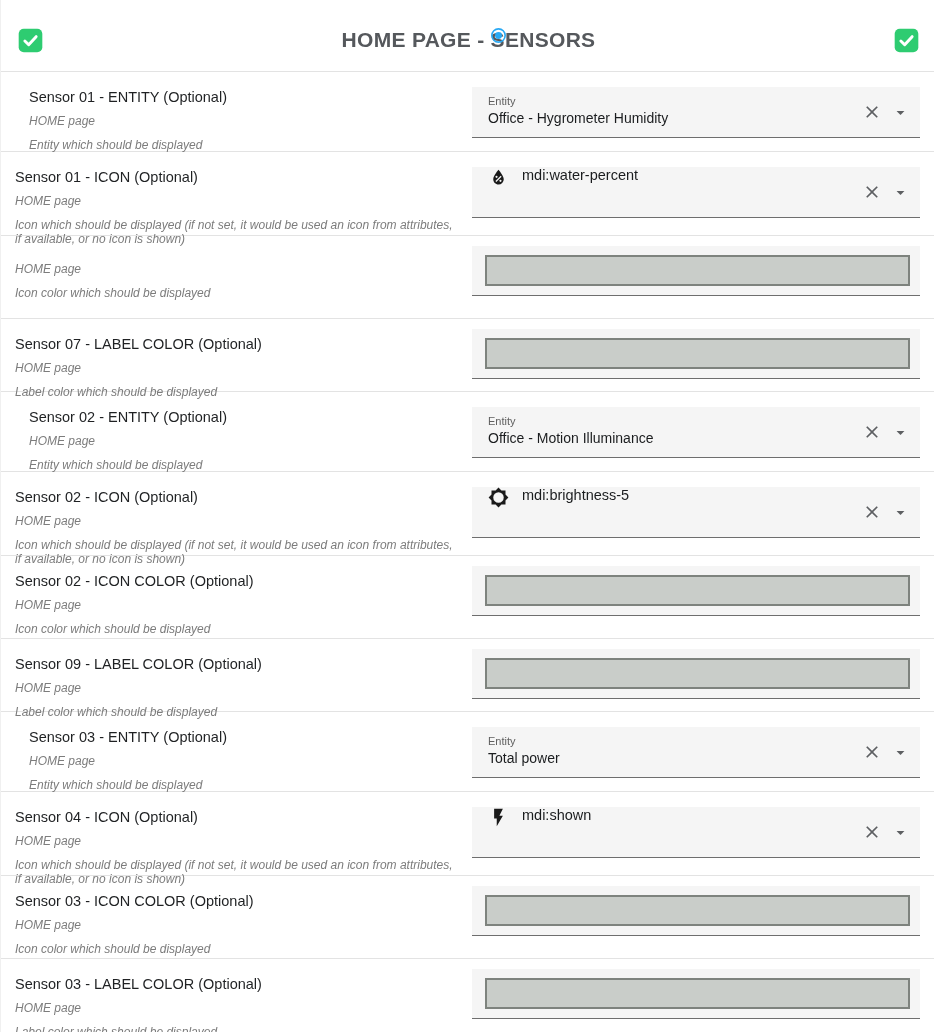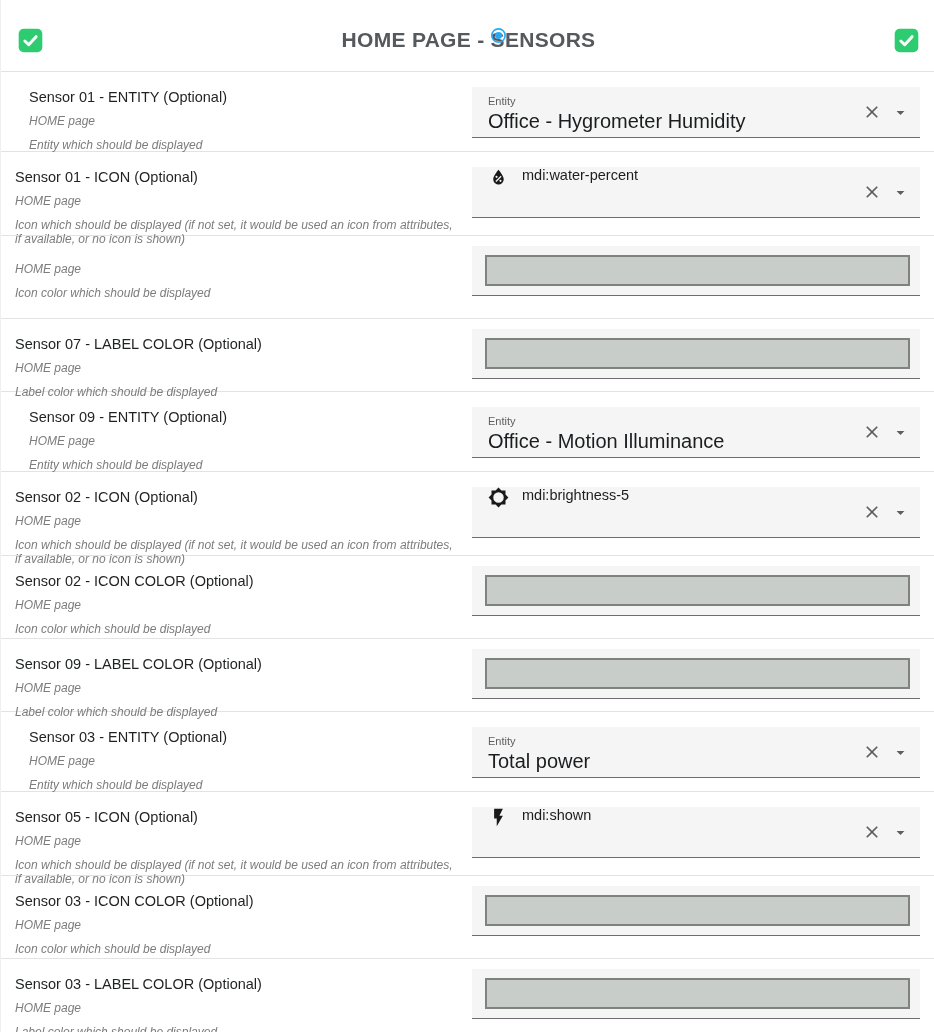--- a/index.html
+++ b/index.html
@@ -31,21 +31,21 @@
   .row-title { font-size: 14.5px; color: #1f2123; margin-bottom: 6px; }
   .row-sub { font-size: 12px; font-style: italic; color: #7c7c7c; line-height: 1.15; margin-top: 10px; }
 
   .row-field { width: 448px; flex: none; padding-top: 15px; }
   .row-color .row-field { padding-top: 10px; }
 
   
   .field { position: relative; background: var(--field-bg, #f5f5f5); border-bottom: 1px solid var(--underline, #6e6e6e); }
   .field-entity { height: 51px; padding: 8px 72px 0 16px; cursor: pointer; }
   .field-label { font-size: 11px; color: #5f5f5f; margin-bottom: 3px; }
-  .field-value { font-size: 20px; color: #1b1d1f; white-space: nowrap; overflow: hidden; }
+  .field-value { font-size: 14px; color: #1b1d1f; white-space: nowrap; overflow: hidden; }
   .field-icon { height: 51px; display: flex; align-items: flex-start; gap: 13px; padding: 0 72px 0 16px; cursor: pointer; }
   .icon-value { font-size: 14.5px; }
   .leading-icon { width: 21px; height: 21px; color: #1a1a1a; flex: none; }
   .leading-icon svg { width: 100%; height: 100%; display: block; }
 
   .trailing { position: absolute; right: 8px; top: 50%; transform: translateY(-50%); display: flex; align-items: center; gap: 4px; }
   .icon-btn { background: none; border: none; padding: 0; margin: 0; width: 24px; height: 24px;
               display: flex; align-items: center; justify-content: center; color: #5d5f62; cursor: pointer; }
   .icon-btn svg { width: 20px; height: 20px; display: block; }
   .icon-btn.caret svg { width: 19px; height: 19px; }
@@ -153,21 +153,21 @@
           <div class="row-sub">Label color which should be displayed</div>
         </div>
         <div class="row-field">
           <div class="field field-color">
             <input class="color-text-input" type="text" style="">
           </div>
         </div>
       </div>
       <div class="row row-entity">
         <div class="row-text">
-          <div class="row-title">Sensor 09 - ENTITY (Optional)</div>
+          <div class="row-title">Sensor 02 - ENTITY (Optional)</div>
           <div class="row-sub">HOME page</div>
           <div class="row-sub">Entity which should be displayed</div>
         </div>
         <div class="row-field">
           <div class="field field-entity">
             <div class="field-label">Entity</div>
             <div class="field-value">Office - Motion Illuminance</div>
             <div class="trailing">
               <button class="icon-btn">
                 <svg viewBox="0 0 24 24">
@@ -256,21 +256,21 @@
                 <svg viewBox="0 0 24 24">
                   <path d="M7,10L12,15L17,10H7Z" fill="currentColor" fill-rule="evenodd"></path>
                 </svg>
               </button>
             </div>
           </div>
         </div>
       </div>
       <div class="row row-icon">
         <div class="row-text">
-          <div class="row-title">Sensor 05 - ICON (Optional)</div>
+          <div class="row-title">Sensor 04 - ICON (Optional)</div>
           <div class="row-sub">HOME page</div>
           <div class="row-sub">Icon which should be displayed (if not set, it would be used an icon from attributes, if available, or no icon is shown)</div>
         </div>
         <div class="row-field">
           <div class="field field-icon">
             <span class="leading-icon">
               <svg viewBox="0 0 24 24">
                 <path d="M7,2V13H10V22L17,10H13L17,2H7Z" fill="currentColor" fill-rule="evenodd"></path>
               </svg>
             </span>

